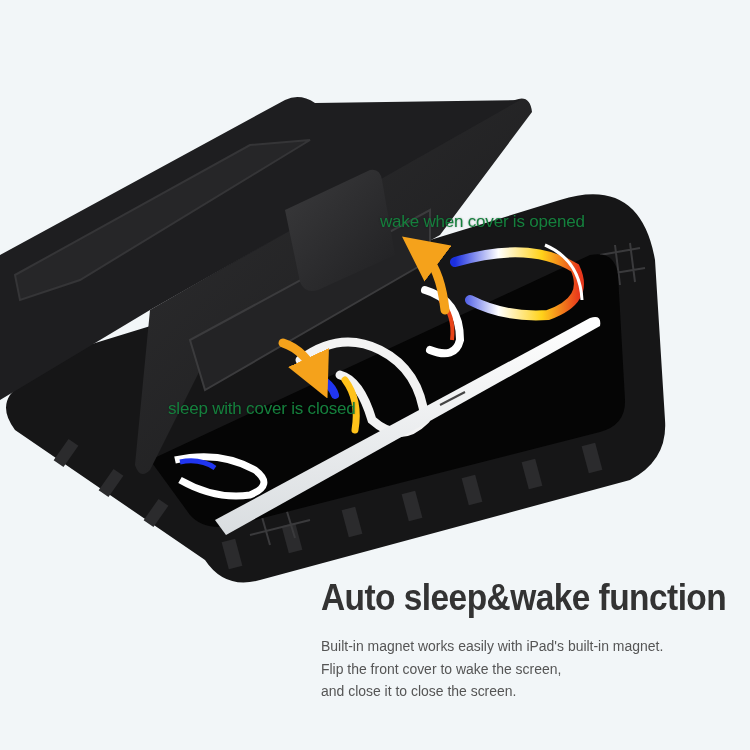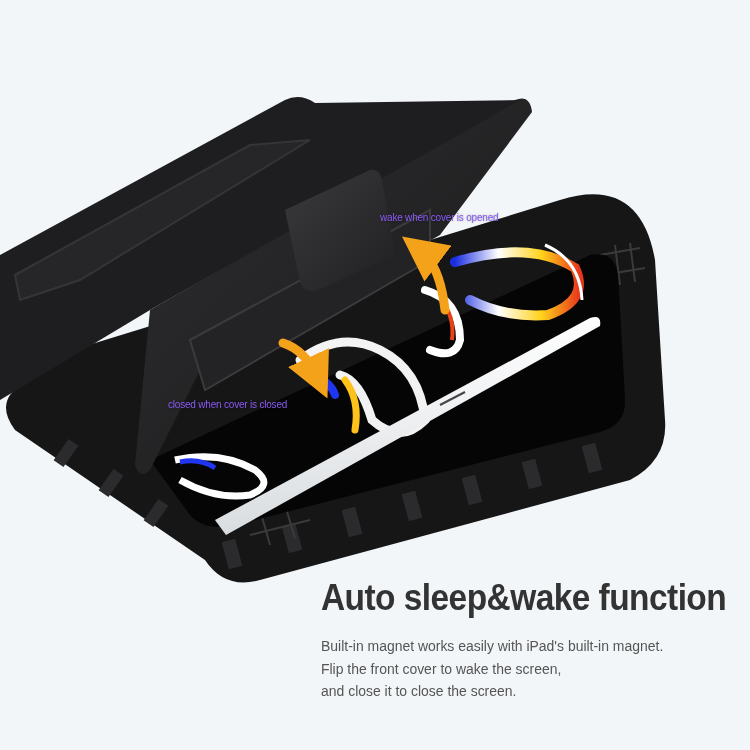--- a/index.html
+++ b/index.html
@@ -6,22 +6,22 @@
   body {
     width: 750px; height: 750px; overflow: hidden;
     background: #f2f6f8;
     font-family: "Liberation Sans", "DejaVu Sans", sans-serif;
     position: relative;
   }
   .stage { position: absolute; left: 0; top: 0; width: 750px; height: 750px; }
   .product-art { position: absolute; left: 0; top: 0; width: 750px; height: 750px; }
   .callout {
     position: absolute;
-    color: #8b5cf6;
-    font-size: 10px;
+    color: #15803d;
+    font-size: 17px;
     letter-spacing: -0.2px;
     white-space: nowrap;
     text-shadow: 0 0 2px rgba(0,0,0,0.35);
     font-stretch: condensed;
   }
   .callout-wake { left: 380px; top: 212px; }
   .callout-sleep { left: 168px; top: 399px; }
   .headline {
     position: absolute;
     left: 321px; top: 577px;
@@ -126,21 +126,21 @@
       <path d="M285,210 L370,170 Q380,168 382,180 L395,255 L318,290 Q305,294 300,282 Z" fill="url(#flapGrad)"></path>
     </g>
 
     <g>
       <path d="M445,310 Q440,265 420,250" fill="none" stroke="#f5a21b" stroke-width="9" stroke-linecap="round" marker-end="url(#arrowHead)"></path>
       <path d="M283,343 Q305,350 318,378" fill="none" stroke="#f5a21b" stroke-width="9" stroke-linecap="round" marker-end="url(#arrowHead)"></path>
     </g>
   </svg>
 
   <span class="callout callout-wake">wake when cover is opened</span>
-  <span class="callout callout-sleep">closed when cover is closed</span>
+  <span class="callout callout-sleep">sleep with cover is closed</span>
 
   <div class="headline">Auto sleep&amp;wake function</div>
 
   <div class="body-copy">
     <div>Built-in magnet works easily with iPad's built-in magnet.</div>
     <div>Flip the front cover to wake the screen,</div>
     <div>and close it to close the screen.</div>
   </div>
 </div>
 

